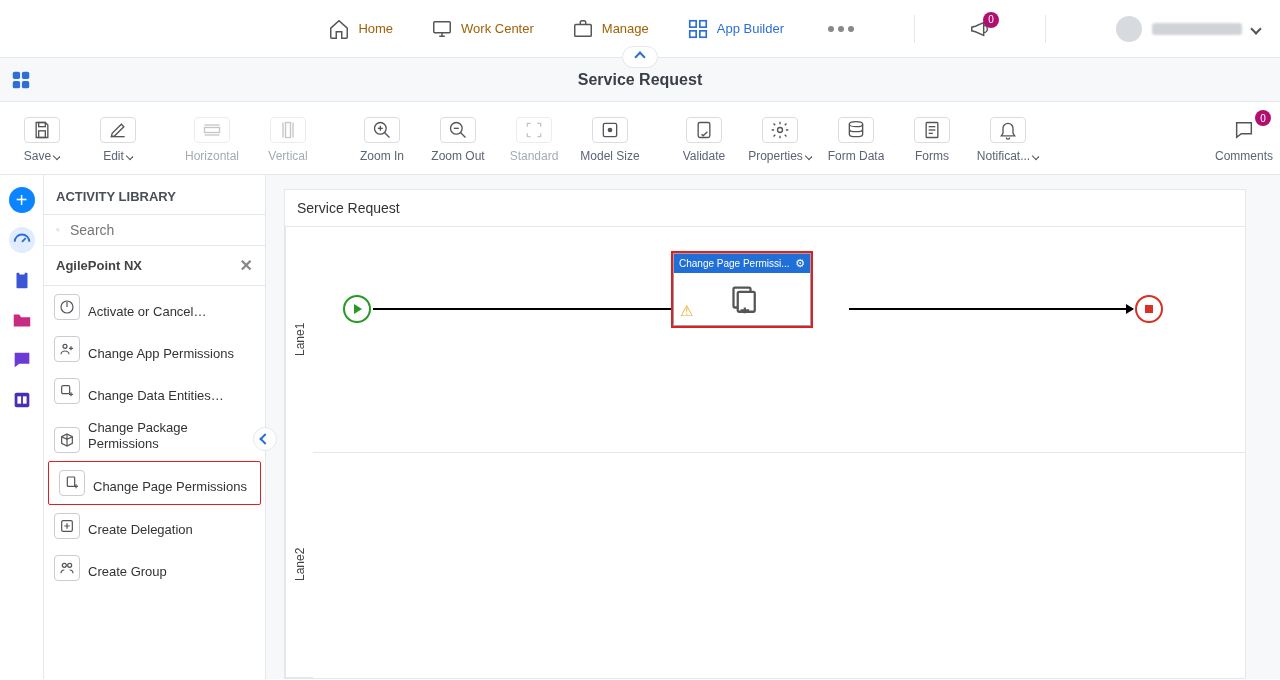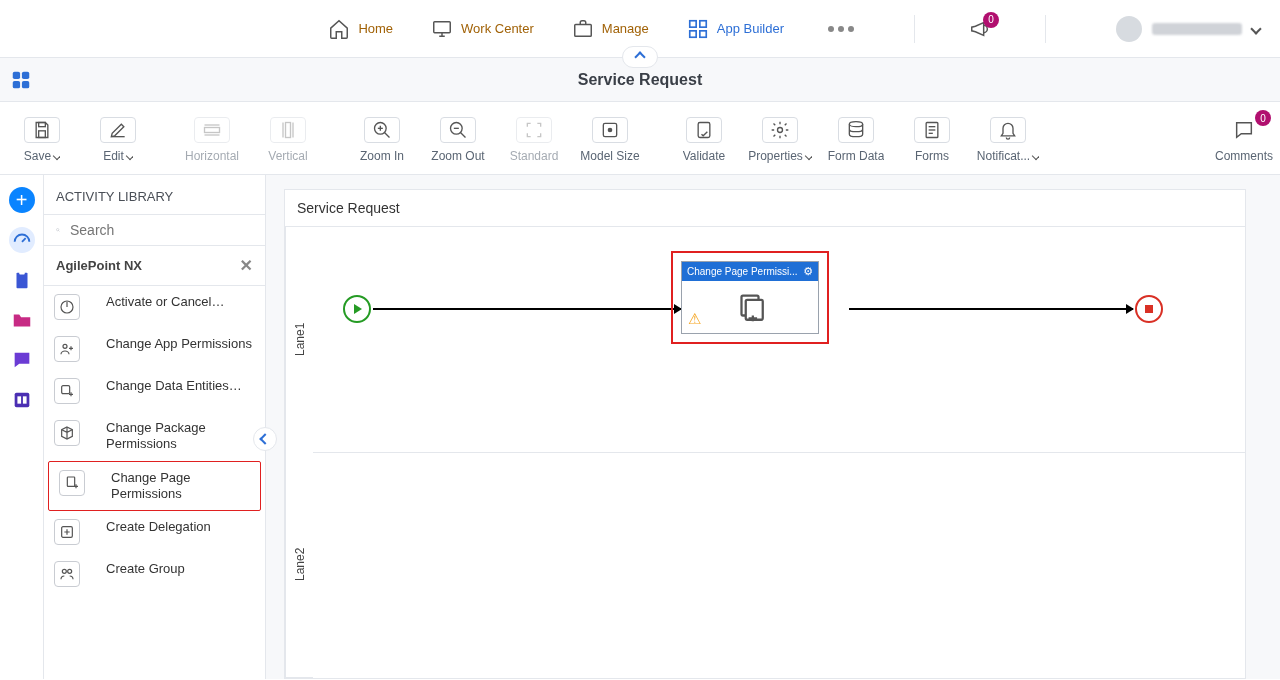--- a/index.html
+++ b/index.html
@@ -50,26 +50,26 @@
   .tool-chevron{border:solid #555;border-width:0 1.5px 1.5px 0;display:inline-block;padding:2.5px;transform:rotate(45deg)}
   .toolbar-right{margin-left:auto;position:relative}
   
   .main{display:flex;height:calc(680px - 58px - 44px - 74px);background:#f7f8fa}
   .rail{width:44px;background:#fff;display:flex;flex-direction:column;align-items:center;gap:14px;padding-top:12px;border-right:1px solid var(--border)}
   .rail .chip{width:26px;height:26px;border-radius:50%;display:flex;align-items:center;justify-content:center;cursor:pointer}
   .chip.add{background:#0a84ff;color:#fff;font-size:20px;line-height:0}
   .chip.sel{background:#e1ecff}
   .rail-ic{width:22px;height:22px}
   .lib{width:222px;background:#fff;border-right:1px solid var(--border);display:flex;flex-direction:column;position:relative}
-  .lib-h{font-size:13px;font-weight:400;color:#4a4f57;padding:14px 12px 10px}
+  .lib-h{font-size:13px;font-weight:700;color:#4a4f57;padding:14px 12px 10px}
   .lib-search{display:flex;align-items:center;gap:8px;padding:6px 12px;border-top:1px solid var(--border);border-bottom:1px solid var(--border);color:#9aa2ad}
   .lib-search input{border:0;outline:0;font-size:14px;flex:1;color:#555}
   .lib-group{display:flex;align-items:center;justify-content:space-between;padding:10px 12px;font-weight:600;color:#444;border-bottom:1px solid var(--border)}
   .lib-list{overflow:auto;flex:1}
-  .lib-item{display:flex;align-items:flex-start;gap:26px;padding:8px 10px;cursor:grab}
+  .lib-item{display:flex;align-items:flex-end;gap:8px;padding:8px 10px;cursor:grab}
   .lib-item .ic{width:26px;height:26px;flex:0 0 26px;border:1px solid #c9ccd2;border-radius:4px;display:flex;align-items:center;justify-content:center;color:#4a4f57}
   .lib-item .txt{font-size:13px;color:#333;line-height:1.25}
   .lib-item.hl{border:1px solid var(--highlight-red);border-radius:2px;margin:0 4px}
   .lib-collapse{position:absolute;right:-12px;top:252px;width:24px;height:24px;border:1px solid var(--border);border-radius:50%;background:#fff;display:flex;align-items:center;justify-content:center;cursor:pointer;z-index:3}
   .canvas-wrap{flex:1;padding:14px 34px 0 18px}
   .canvas{background:#fff;border:1px solid var(--border);height:100%;display:flex;flex-direction:column}
   .canvas-title{padding:10px 12px;border-bottom:1px solid var(--border);font-size:14px;color:#333}
   .lanes{flex:1;display:flex}
   .lane-labels{width:28px;display:flex;flex-direction:column}
   .lane-label{flex:1;display:flex;align-items:center;justify-content:center;writing-mode:vertical-rl;transform:rotate(180deg);font-size:12px;color:#444;border-right:1px solid var(--border);border-top:1px solid var(--border)}
@@ -78,21 +78,21 @@
   .lane{flex:1;position:relative;border-top:1px solid var(--border)}
   .lane:first-child{border-top:0}
   
   .start,.end{position:absolute;width:28px;height:28px;border-radius:50%;display:flex;align-items:center;justify-content:center}
   .start{border:2px solid var(--green)}
   .end{border:2px solid #d93025}
   .start .tri{width:0;height:0;border-left:8px solid var(--green);border-top:5px solid transparent;border-bottom:5px solid transparent;margin-left:2px}
   .end .sq{width:8px;height:8px;background:#d93025}
   .connector{position:absolute;height:2px;background:#000}
   .connector::after{content:"";position:absolute;right:-1px;top:-4px;border-left:8px solid #000;border-top:5px solid transparent;border-bottom:5px solid transparent}
-  .activity-box{position:absolute;border:2px solid var(--highlight-red);padding:8px}
+  .activity-box{position:absolute;border:2px solid var(--highlight-red);padding:0}
   .activity{border:1px solid #9aa2ad;width:138px;background:#fff}
   .activity-head{background:#1f6fd6;color:#fff;font-size:10px;padding:3px 5px;display:flex;align-items:center;justify-content:space-between;gap:4px}
   .activity-head .t{white-space:nowrap;overflow:hidden;text-overflow:ellipsis}
   .activity-body{height:52px;display:flex;align-items:center;justify-content:center;position:relative}
   .activity-body .warn{position:absolute;left:6px;bottom:5px;color:#f5a623;font-size:15px}
   svg{display:block}
 </style>
 </head>
 <body>
 

